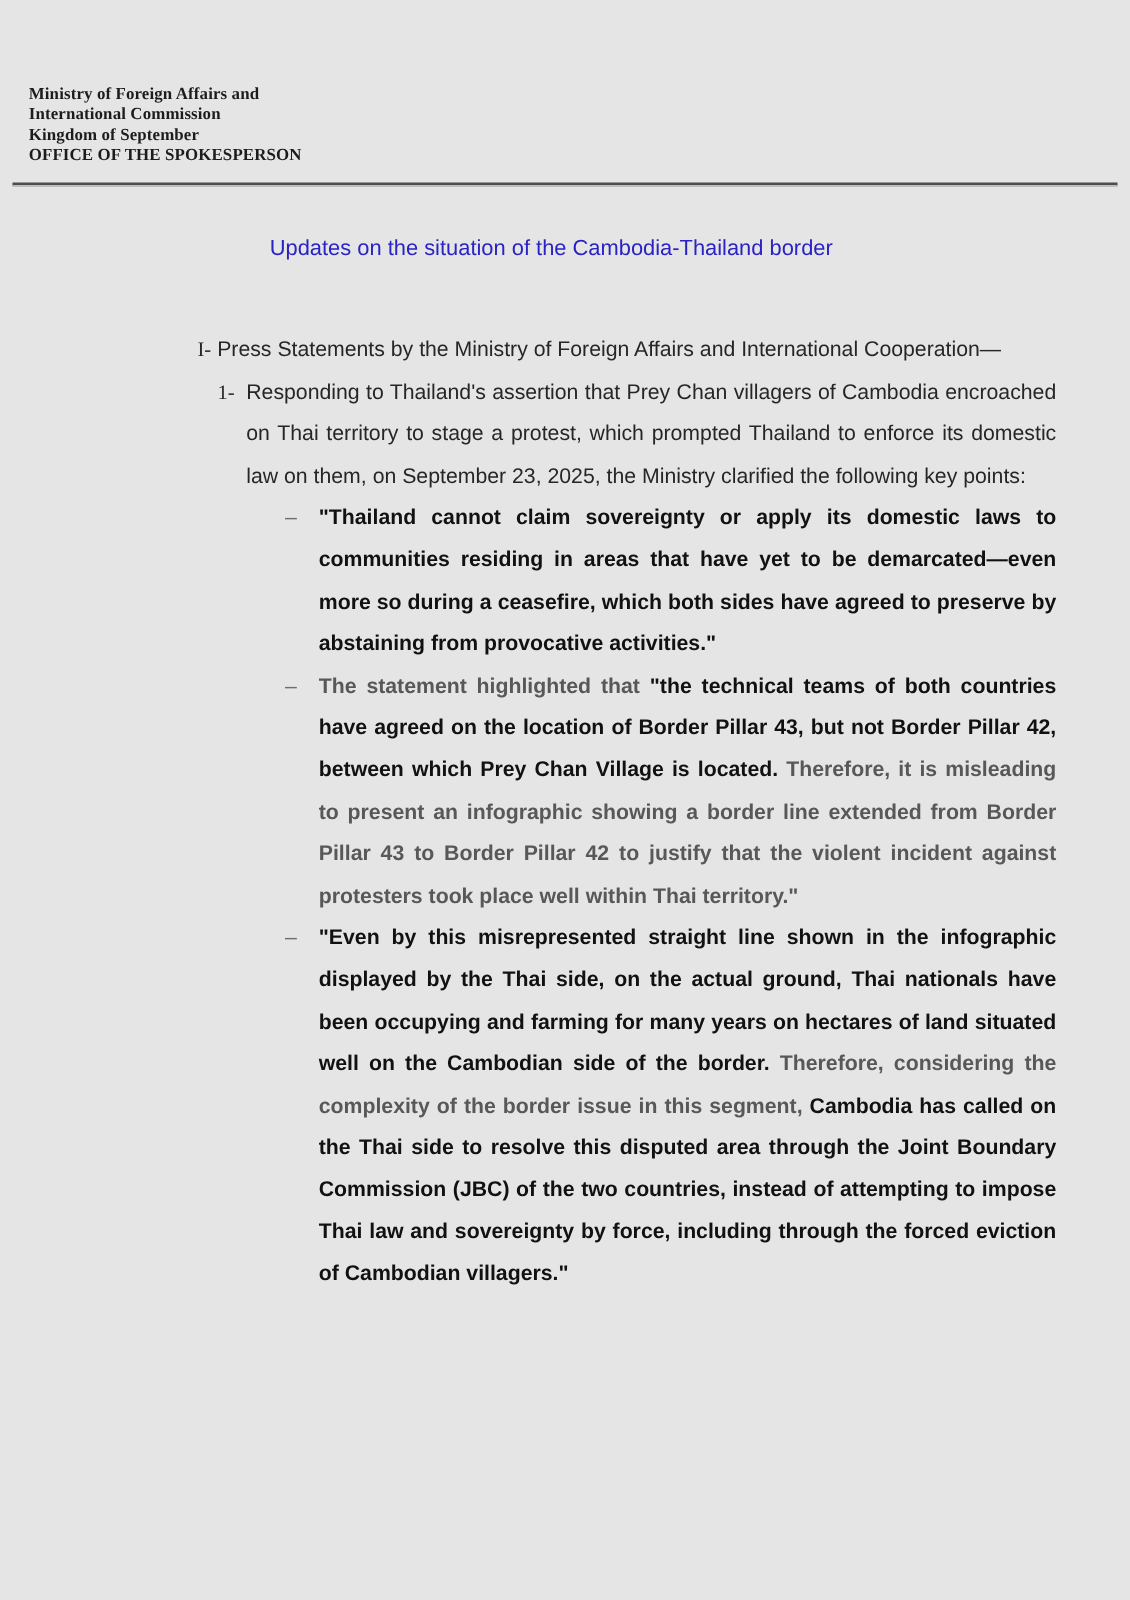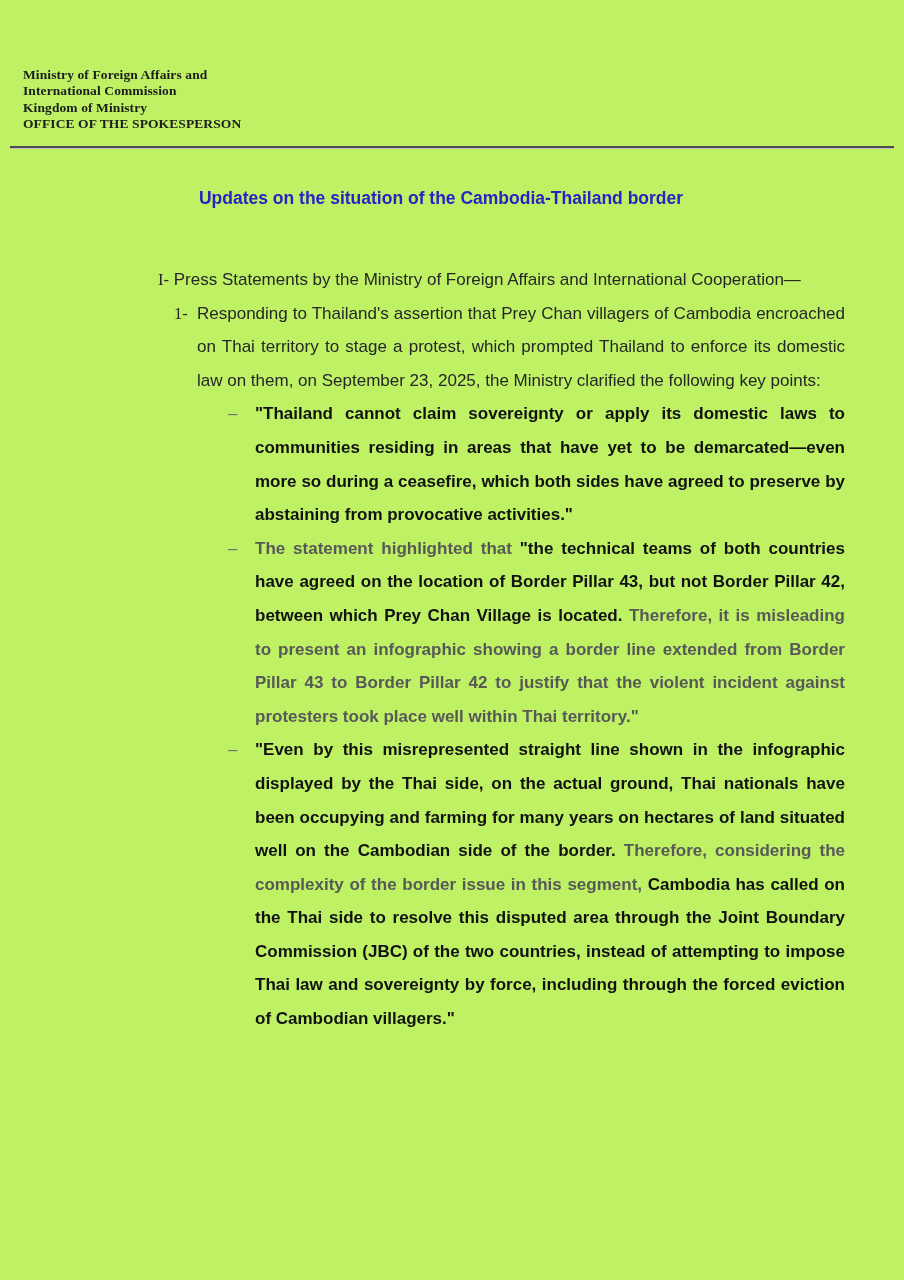--- a/index.html
+++ b/index.html
@@ -4,21 +4,21 @@
 <style>
   html, body {
     margin: 0;
     padding: 0;
     background: #ffffff;
   }
   .page {
     position: relative;
     width: 904px;
     height: 1280px;
-    background: #bef264;
+    background: #e5e5e5;
     overflow: hidden;
     font-family: "Liberation Sans", sans-serif;
   }
 
   
   .letterhead {
     position: absolute;
     top: 67px;
     left: 23px;
     font-family: "Liberation Serif", serif;
@@ -42,21 +42,21 @@
 
   
   .title-block {
     position: absolute;
     top: 182px;
     left: 80px;
     width: 722px;
     text-align: center;
     font-size: 17.5px;
     line-height: 33.5px;
-    font-weight: 700;
+    font-weight: 400;
   }
 
   
   .body-block {
     position: absolute;
     top: 263px;
     left: 0;
     width: 904px;
     font-size: 17px;
     line-height: 33.6px;
@@ -105,21 +105,21 @@
   }
 </style>
 </head>
 <body>
 
 <div class="page">
 
   <div class="letterhead">
     <div>Ministry of Foreign Affairs and</div>
     <div>International Commission</div>
-    <div>Kingdom of Ministry</div>
+    <div>Kingdom of September</div>
     <div>OFFICE OF THE SPOKESPERSON</div>
   </div>
 
   <div class="rule"></div>
 
   <div class="title-block" style="color: rgb(42, 34, 196);">
     <div>Updates on the situation of the Cambodia-Thailand border</div>
   </div>
 
   <div class="body-block">

